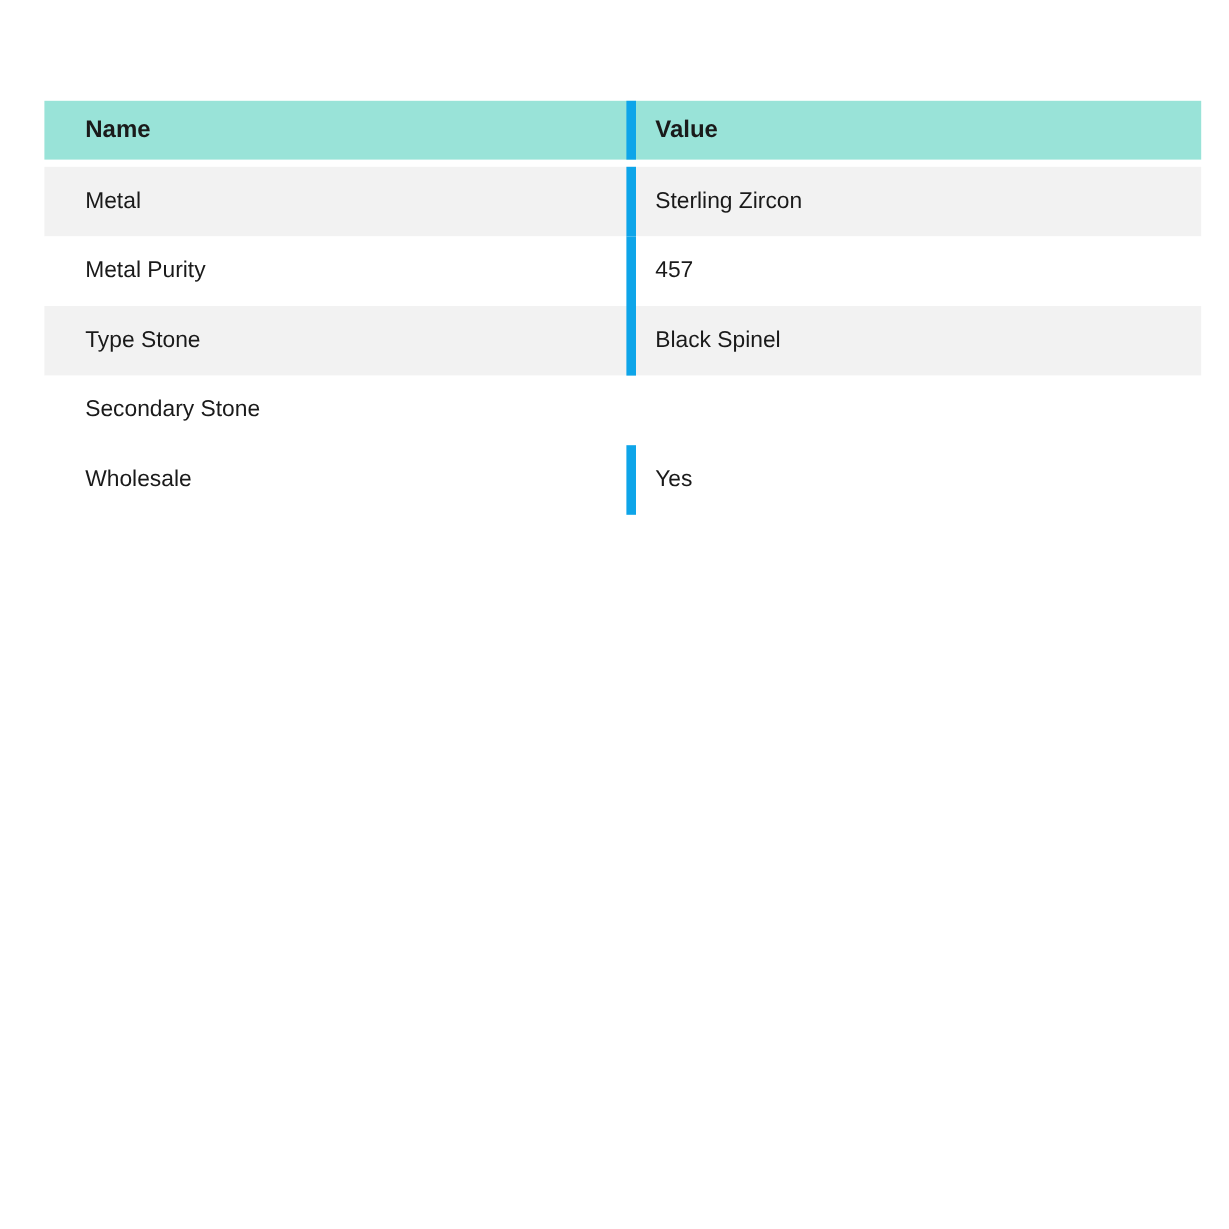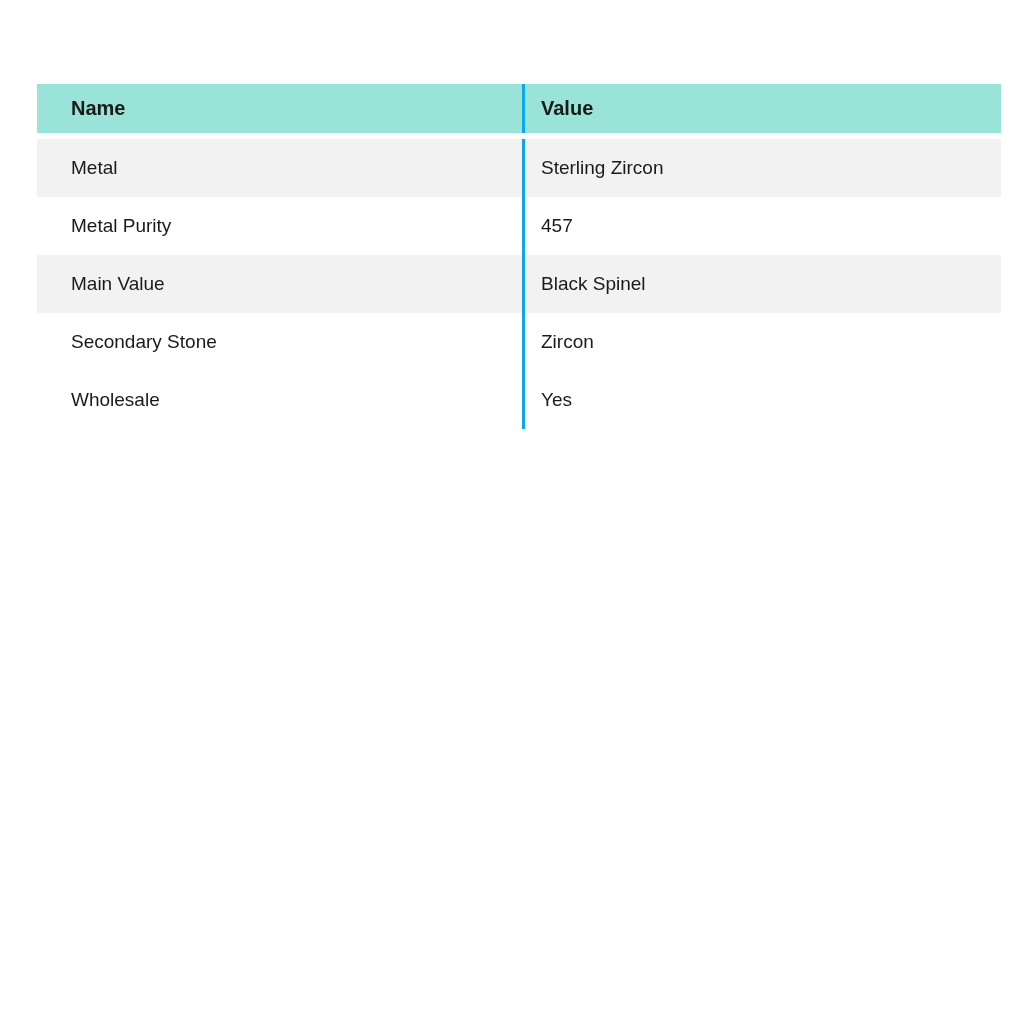--- a/index.html
+++ b/index.html
@@ -47,21 +47,21 @@
     overflow: hidden;
     white-space: nowrap;
   }
   .cell-name {
     width: 485px;
     flex: 0 0 485px;
     padding-left: 34px;
   }
   .cell-value {
     flex: 1;
-    border-left: 3px solid #0ea5e9;
+    border-left: 8px solid #0ea5e9;
     padding-left: 16px;
   }
 </style>
 </head>
 <body style="color: rgb(26, 26, 26); background: rgb(255, 255, 255);">
 
 <div class="page">
   <div class="spec-table">
 
     <div class="trow header-row">
@@ -74,27 +74,26 @@
       <div class="cell cell-name">Metal</div>
       <div class="cell cell-value">Sterling Zircon</div>
     </div>
 
     <div class="trow">
       <div class="cell cell-name">Metal Purity</div>
       <div class="cell cell-value">457</div>
     </div>
 
     <div class="trow alt">
-      <div class="cell cell-name">Main Value</div>
+      <div class="cell cell-name">Type Stone</div>
       <div class="cell cell-value">Black Spinel</div>
     </div>
 
     <div class="trow">
       <div class="cell cell-name">Secondary Stone</div>
-      <div class="cell cell-value">Zircon</div>
     </div>
 
 
     <div class="trow">
       <div class="cell cell-name">Wholesale</div>
       <div class="cell cell-value">Yes</div>
     </div>
 
   </div>
 </div>

